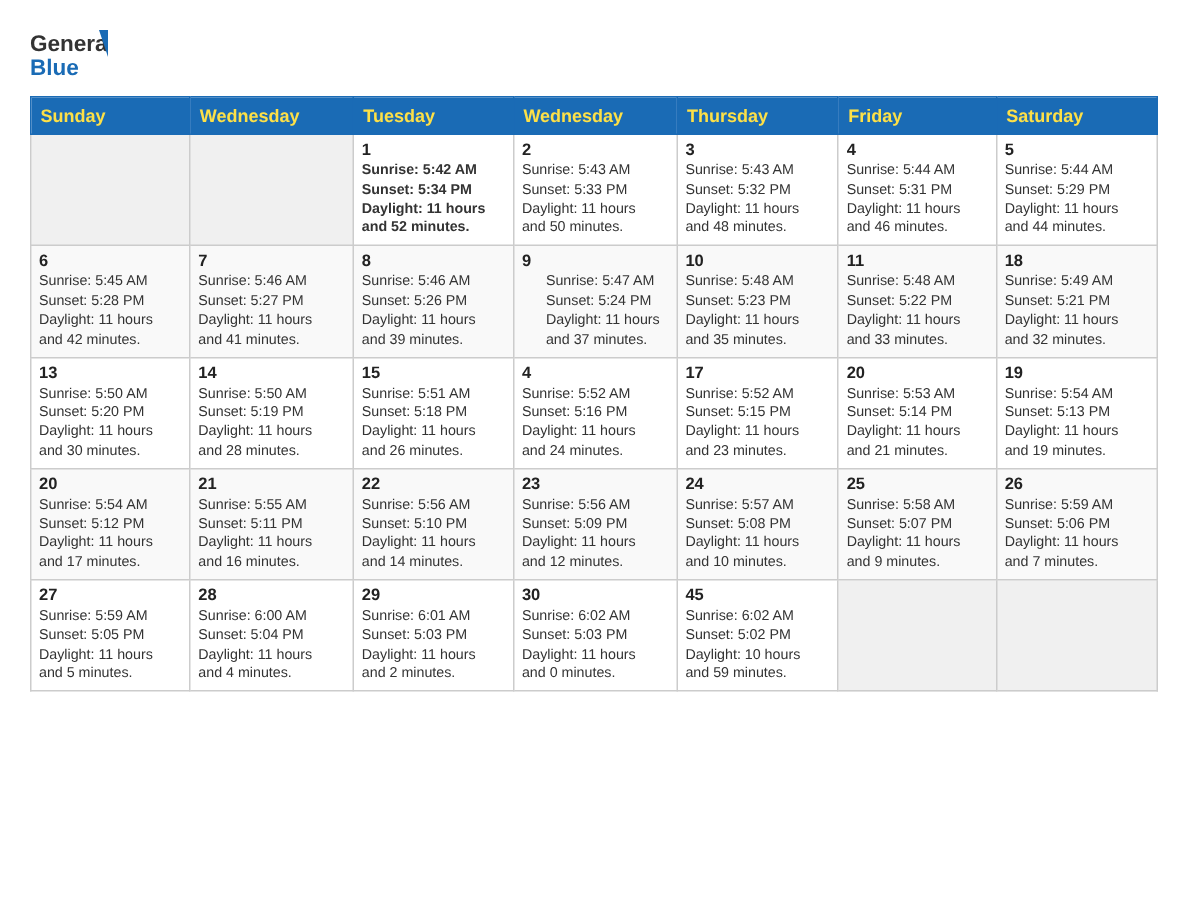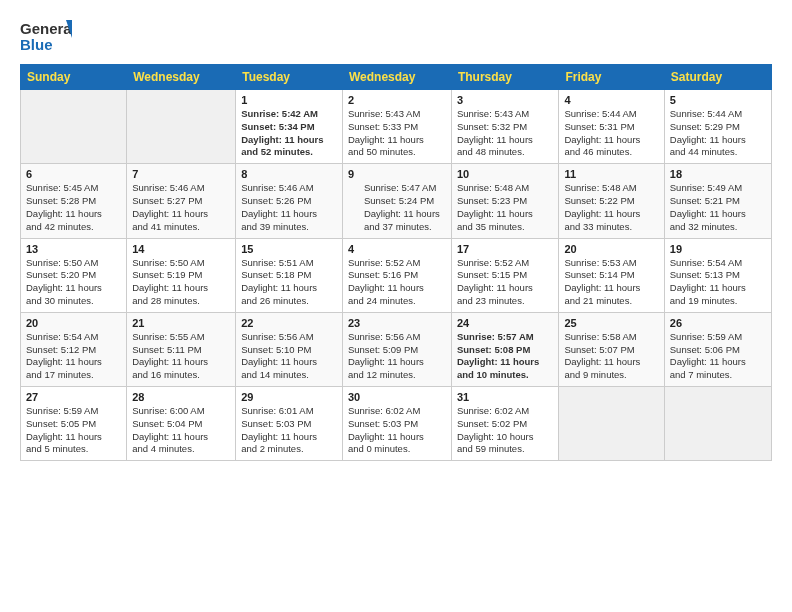--- a/index.html
+++ b/index.html
@@ -277,21 +277,21 @@
           </td>
           <td>
             <div class="day-num">23</div>
             <div class="day-info" style="white-space: pre-line;">Sunrise: 5:56 AM
 Sunset: 5:09 PM
 Daylight: 11 hours
 and 12 minutes.</div>
           </td>
           <td>
             <div class="day-num">24</div>
-            <div class="day-info" style="white-space: pre-line; font-weight: bold;">Sunrise: 5:57 AM
+            <div class="day-info" style="white-space: pre-line;">Sunrise: 5:57 AM
 Sunset: 5:08 PM
 Daylight: 11 hours
 and 10 minutes.</div>
           </td>
           <td>
             <div class="day-num">25</div>
             <div class="day-info" style="white-space: pre-line;">Sunrise: 5:58 AM
 Sunset: 5:07 PM
 Daylight: 11 hours
 and 9 minutes.</div>
@@ -327,21 +327,21 @@
 and 2 minutes.</div>
           </td>
           <td>
             <div class="day-num">30</div>
             <div class="day-info" style="white-space: pre-line;">Sunrise: 6:02 AM
 Sunset: 5:03 PM
 Daylight: 11 hours
 and 0 minutes.</div>
           </td>
           <td>
-            <div class="day-num">31</div>
+            <div class="day-num">45</div>
             <div class="day-info" style="white-space: pre-line;">Sunrise: 6:02 AM
 Sunset: 5:02 PM
 Daylight: 10 hours
 and 59 minutes.</div>
           </td>
           <td class="empty"></td>
           <td class="empty"></td>
         </tr>
       </tbody>
   </table>

